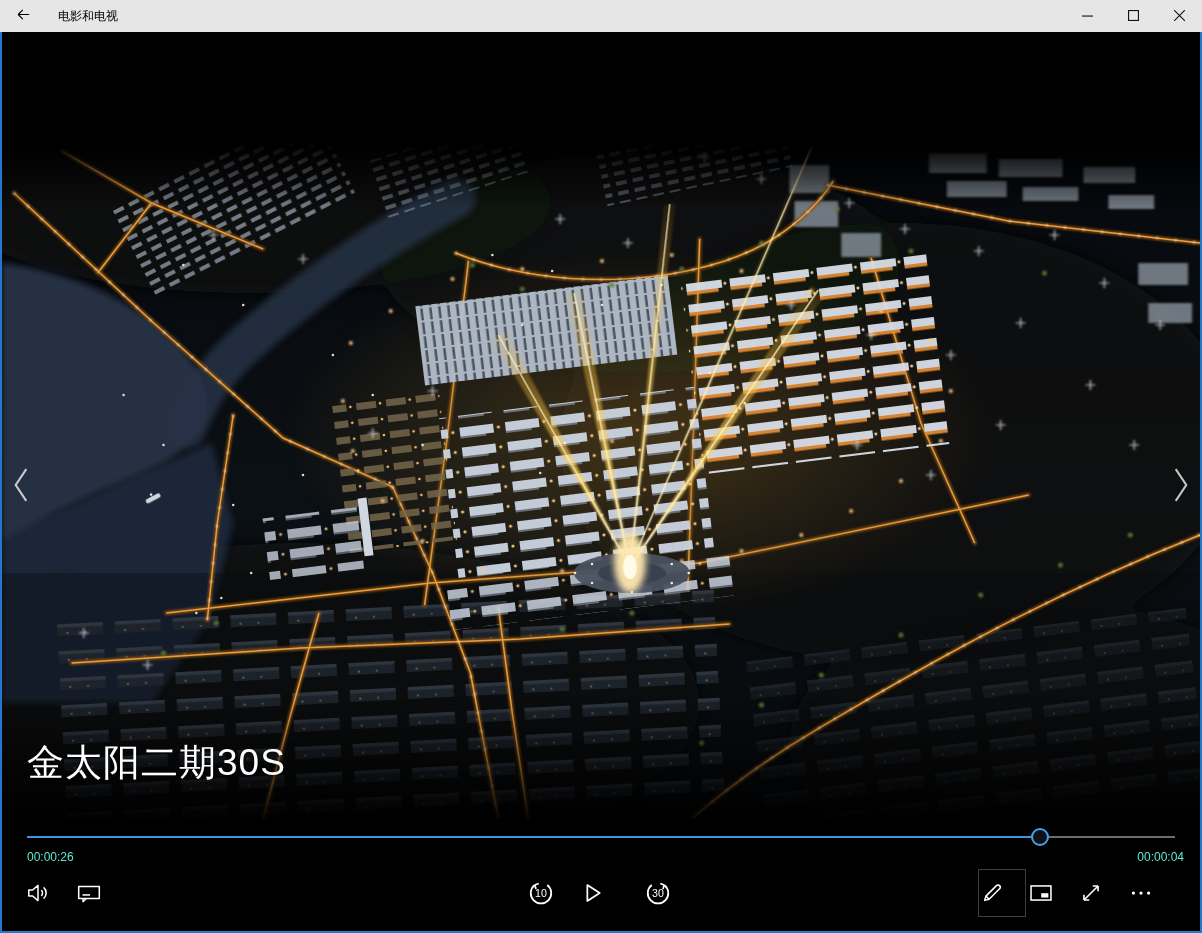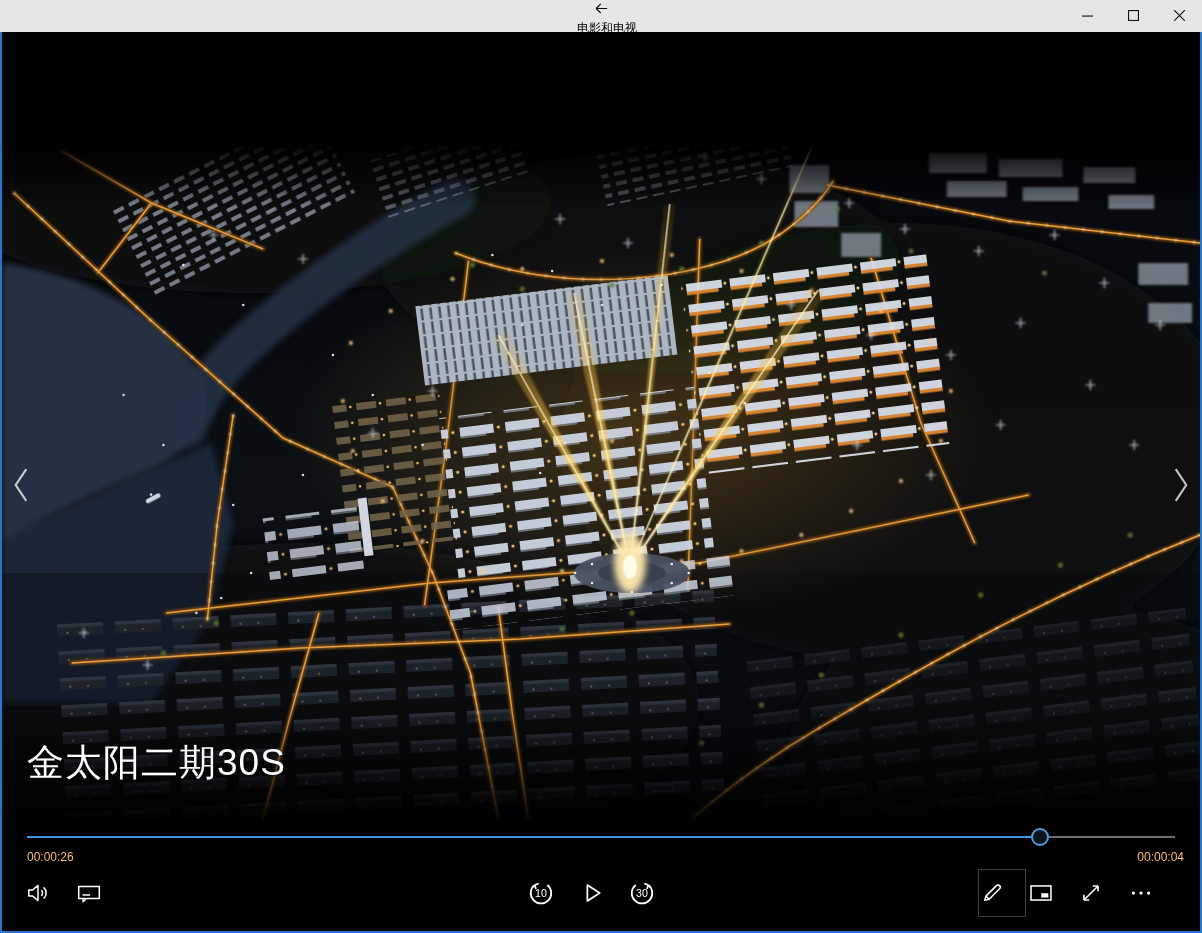--- a/index.html
+++ b/index.html
@@ -29,39 +29,39 @@
   .nav-btn { position:absolute; top:430px; width:34px; height:48px; background:transparent;
              border:none; cursor:pointer; opacity:.85; }
   .nav-prev { left:2px; } .nav-next { right:2px; }
 
   
   .seekbar { position:absolute; left:0; right:0; top:795px; height:20px; }
   .seek-track { position:absolute; left:25px; right:25px; top:9px; height:2px; background:#6e6e6e; }
   .seek-fill { position:absolute; left:0; top:0; height:2px; width:0; background:#3f96dc; }
   .seek-thumb { position:absolute; top:1px; width:18px; height:18px; border-radius:50%;
                 background:#0d1219; border:2.5px solid #4aa0e4; }
-  .time { position:absolute; top:818px; color:#fdba74; font-size:12px; }
+  .time { position:absolute; top:818px; color:#5eead4; font-size:12px; }
   .time-left { left:25px; } .time-right { right:16px; }
 
   
   .ctl { position:absolute; top:837px; width:48px; height:48px; background:transparent;
          border:none; display:flex; align-items:center; cursor:pointer; }
   .ctl svg { display:block; }
   .pen-box { border:1px solid #3f3f3f; }
   .c-volume { left:23px; } .c-cc { left:74px; }
-  .c-back { left:524px; } .c-play { left:576px; } .c-fwd { left:625px; }
+  .c-back { left:524px; } .c-play { left:576px; } .c-fwd { left:641px; }
   .c-pen { left:976px; } .c-pip { left:1026px; } .c-fs { left:1076px; } .c-more { left:1126px; }
   .skip-num { font-size:8.5px; fill:#fff; font-family:"Liberation Sans",sans-serif; }
 </style>
 </head>
 <body>
 
 <div class="app">
 
-  <div class="titlebar" style="background: rgb(230, 230, 230); flex-direction: column;">
+  <div class="titlebar" style="background: rgb(230, 230, 230);">
     <button class="back-btn">
       <span>
         <svg width="17" height="17" viewBox="0 0 24 24" fill="none" stroke="#000" stroke-width="1.6">
           <path d="M20 12 H4.5 M4.5 12 L11 5.5 M4.5 12 L11 18.5"></path>
         </svg>
       </span>
     </button>
     <span class="app-title">电影和电视</span>
     <div class="win-controls">
       <button class="win-btn">

